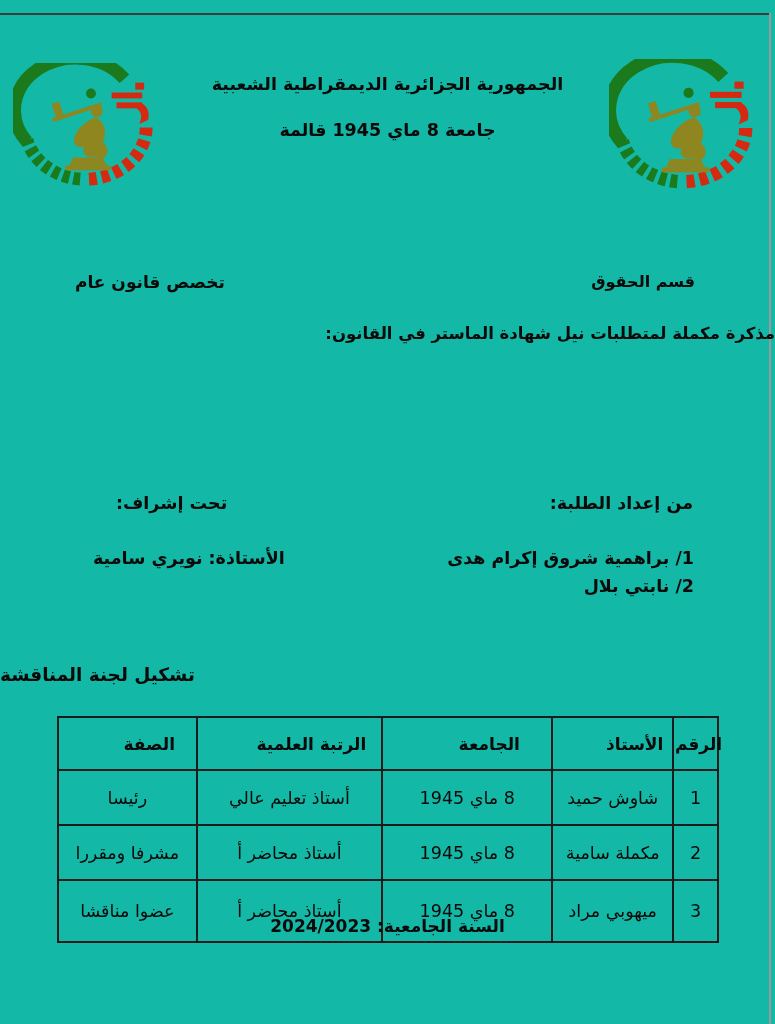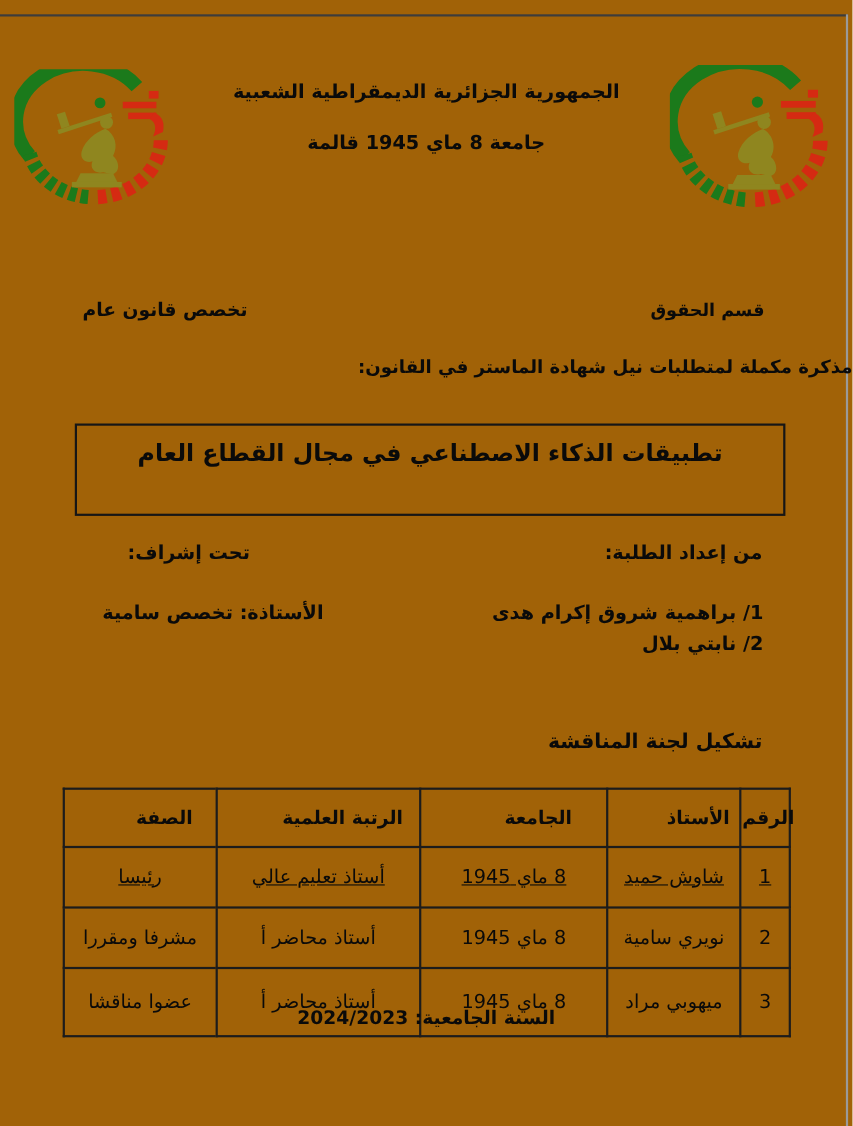--- a/index.html
+++ b/index.html
@@ -1,17 +1,17 @@
 <!DOCTYPE html>
 <html lang="ar"><head>
 <meta charset="utf-8">
 <style>
   html,body{margin:0;padding:0;background:#ffffff;}
   .page{
-    position:relative;width:775px;height:1024px;background:#a16207;overflow:hidden;
+    position:relative;width:775px;height:1024px;background:#14b8a6;overflow:hidden;
     font-family:"DejaVu Sans",sans-serif;color:#0a0a0a;
   }
   .abs{position:absolute;}
   
   .scan-top{top:13px;left:0;width:771px;height:2px;background:#3c3c3c;}
   .scan-right{top:13px;left:769px;width:2px;height:1011px;background:#9a9a9a;}
   
   .logo{width:150px;height:128px;}
   .logo-left{left:13px;top:63px;}
   .logo-right{left:609px;top:59px;width:153px;height:137px;}
@@ -28,28 +28,28 @@
     left:68px;top:385px;width:642px;height:80px;border:2px solid #161616;
     text-align:center;direction:rtl;
   }
   .title-box .t{margin-top:13px;font-size:21.5px;font-weight:bold;letter-spacing:0.5px;}
   
   .prep-label{top:493px;right:82px;font-size:17.5px;font-weight:bold;direction:rtl;}
   .supv-label{top:493px;left:116px;font-size:17.5px;font-weight:bold;direction:rtl;}
   .student1{top:548px;right:81px;font-size:17.5px;font-weight:bold;direction:rtl;}
   .supervisor{top:548px;left:93px;font-size:17.5px;font-weight:bold;direction:rtl;}
   .student2{top:576px;right:81px;font-size:17.5px;font-weight:bold;direction:rtl;}
-  .committee-title{top:664px;left:0;width:693px;text-align:right;font-size:18.5px;font-weight:bold;direction:rtl;}
+  .committee-title{top:664px;left:0;width:693px;text-align:left;font-size:18.5px;font-weight:bold;direction:rtl;}
   
   .tbl-wrap{left:57px;top:716px;width:662px;}
   table{border-collapse:collapse;width:100%;table-layout:fixed;direction:rtl;}
   th,td{border:2px solid #1c1c1c;text-align:center;vertical-align:middle;padding:0 4px;}
   th{font-size:17px;font-weight:bold;height:51px;padding-left:48px;}
   td{font-size:17.5px;font-weight:normal;}
-  tr.r1 td{height:53px;text-decoration:underline;}
+  tr.r1 td{height:53px;}
   tr.r2 td{height:53px;}
   tr.r3 td{height:60px;}
   .c-num{width:6.8%;}
   .c-prof{width:18.3%;}
   .c-univ{width:25.8%;}
   .c-rank{width:28.1%;}
   .c-role{width:21%;}
   
   .footer{top:916px;left:0;width:775px;text-align:center;font-size:17px;font-weight:bold;direction:rtl;}
 </style>
@@ -108,28 +108,25 @@
   </div>
 
   <div class="abs hline hdr1" dir="rtl">الجمهورية الجزائرية الديمقراطية الشعبية</div>
   <div class="abs hline hdr2" dir="rtl">جامعة 8 ماي 1945 قالمة</div>
 
   <div class="abs dept">قسم الحقوق</div>
   <div class="abs spec">تخصص قانون عام</div>
 
   <div class="abs memo">مذكرة مكملة لمتطلبات نيل شهادة الماستر في القانون:</div>
 
-  <div class="abs title-box">
-    <div class="t">تطبيقات الذكاء الاصطناعي في مجال القطاع العام</div>
-  </div>
 
   <div class="abs prep-label">من إعداد الطلبة:</div>
   <div class="abs supv-label">تحت إشراف:</div>
   <div class="abs student1">1/ براهمية شروق إكرام هدى</div>
-  <div class="abs supervisor">الأستاذة: تخصص سامية</div>
+  <div class="abs supervisor">الأستاذة: نويري سامية</div>
   <div class="abs student2">2/ نابتي بلال</div>
 
   <div class="abs committee-title">تشكيل لجنة المناقشة</div>
 
   <div class="abs tbl-wrap">
     <table>
       <colgroup>
         <col class="c-num">
           <col class="c-prof">
           <col class="c-univ">
@@ -148,21 +145,21 @@
       <tbody>
         <tr class="r1">
           <td>1</td>
           <td>شاوش حميد</td>
           <td>8 ماي 1945</td>
           <td>أستاذ تعليم عالي</td>
           <td>رئيسا</td>
         </tr>
         <tr class="r2">
           <td>2</td>
-          <td>نويري سامية</td>
+          <td>مكملة سامية</td>
           <td>8 ماي 1945</td>
           <td>أستاذ محاضر أ</td>
           <td>مشرفا ومقررا</td>
         </tr>
         <tr class="r3">
           <td>3</td>
           <td>ميهوبي مراد</td>
           <td>8 ماي 1945</td>
           <td>أستاذ محاضر أ</td>
           <td>عضوا مناقشا</td>

